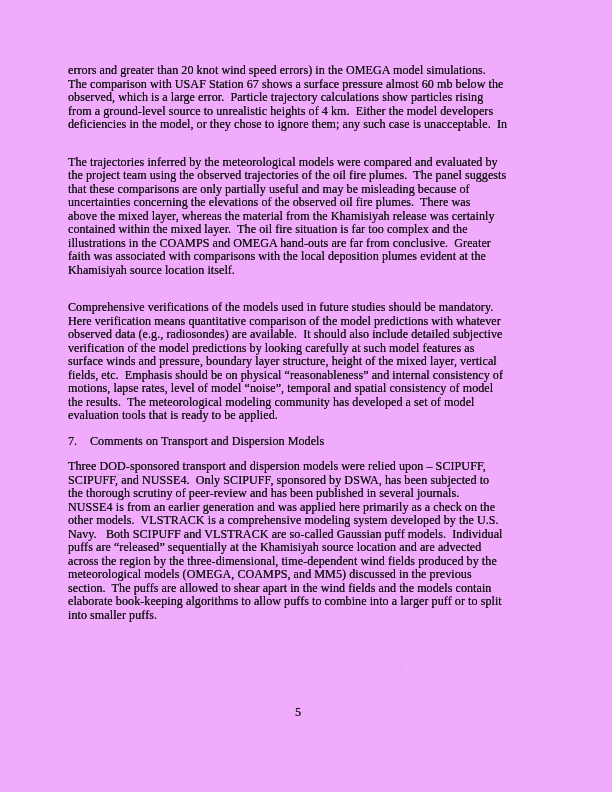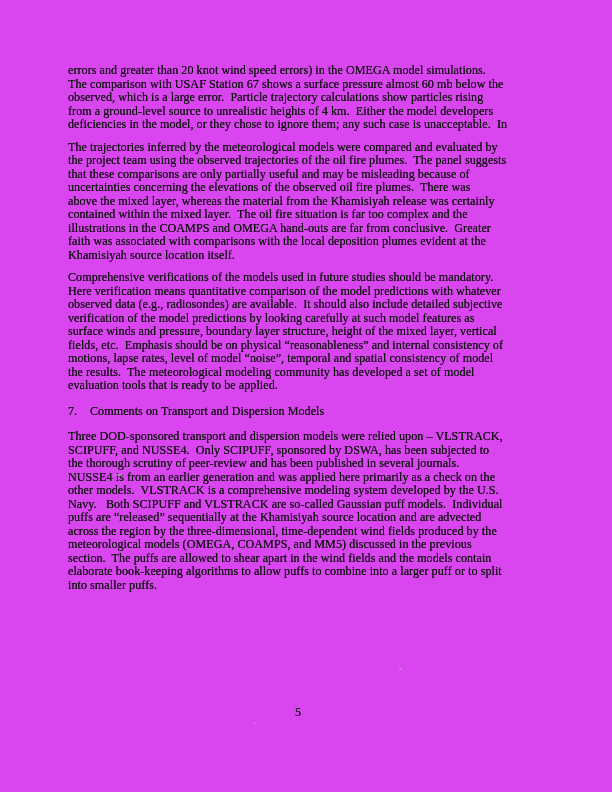--- a/index.html
+++ b/index.html
@@ -4,36 +4,36 @@
 <style>
   html, body {
     margin: 0;
     padding: 0;
     background: #ffffff;
   }
   .page {
     position: relative;
     width: 612px;
     height: 792px;
-    background: #d946ef;
+    background: #f0abfc;
     overflow: hidden;
     font-family: "Liberation Serif", serif;
     color: #141414;
   }
   .text-block {
     position: absolute;
     left: 68px;
     top: 64px;
     width: 488px;
   }
   .paragraph {
     margin: 0;
   }
   .paragraph + .paragraph {
-    margin-top: 9px;
+    margin-top: 24px;
   }
   .paragraph.heading,
   .paragraph.heading + .paragraph {
     margin-top: 12px;
   }
   .line {
     font-size: 12.1px;
     line-height: 13.5px;
     white-space: pre;
     letter-spacing: 0.05px;
@@ -97,21 +97,21 @@
         <div class="line">surface winds and pressure, boundary layer structure, height of the mixed layer, vertical</div>
         <div class="line">fields, etc.  Emphasis should be on physical “reasonableness” and internal consistency of</div>
         <div class="line">motions, lapse rates, level of model “noise”, temporal and spatial consistency of model</div>
         <div class="line">the results.  The meteorological modeling community has developed a set of model</div>
         <div class="line">evaluation tools that is ready to be applied.</div>
       </div>
       <div class="paragraph heading">
         <div class="line"><span class="heading-number">7.</span><span class="heading-text">Comments on Transport and Dispersion Models</span></div>
       </div>
       <div class="paragraph">
-        <div class="line">Three DOD-sponsored transport and dispersion models were relied upon – VLSTRACK,</div>
+        <div class="line">Three DOD-sponsored transport and dispersion models were relied upon – SCIPUFF,</div>
         <div class="line">SCIPUFF, and NUSSE4.  Only SCIPUFF, sponsored by DSWA, has been subjected to</div>
         <div class="line">the thorough scrutiny of peer-review and has been published in several journals.</div>
         <div class="line">NUSSE4 is from an earlier generation and was applied here primarily as a check on the</div>
         <div class="line">other models.  VLSTRACK is a comprehensive modeling system developed by the U.S.</div>
         <div class="line">Navy.   Both SCIPUFF and VLSTRACK are so-called Gaussian puff models.  Individual</div>
         <div class="line">puffs are “released” sequentially at the Khamisiyah source location and are advected</div>
         <div class="line">across the region by the three-dimensional, time-dependent wind fields produced by the</div>
         <div class="line">meteorological models (OMEGA, COAMPS, and MM5) discussed in the previous</div>
         <div class="line">section.  The puffs are allowed to shear apart in the wind fields and the models contain</div>
         <div class="line">elaborate book-keeping algorithms to allow puffs to combine into a larger puff or to split</div>

